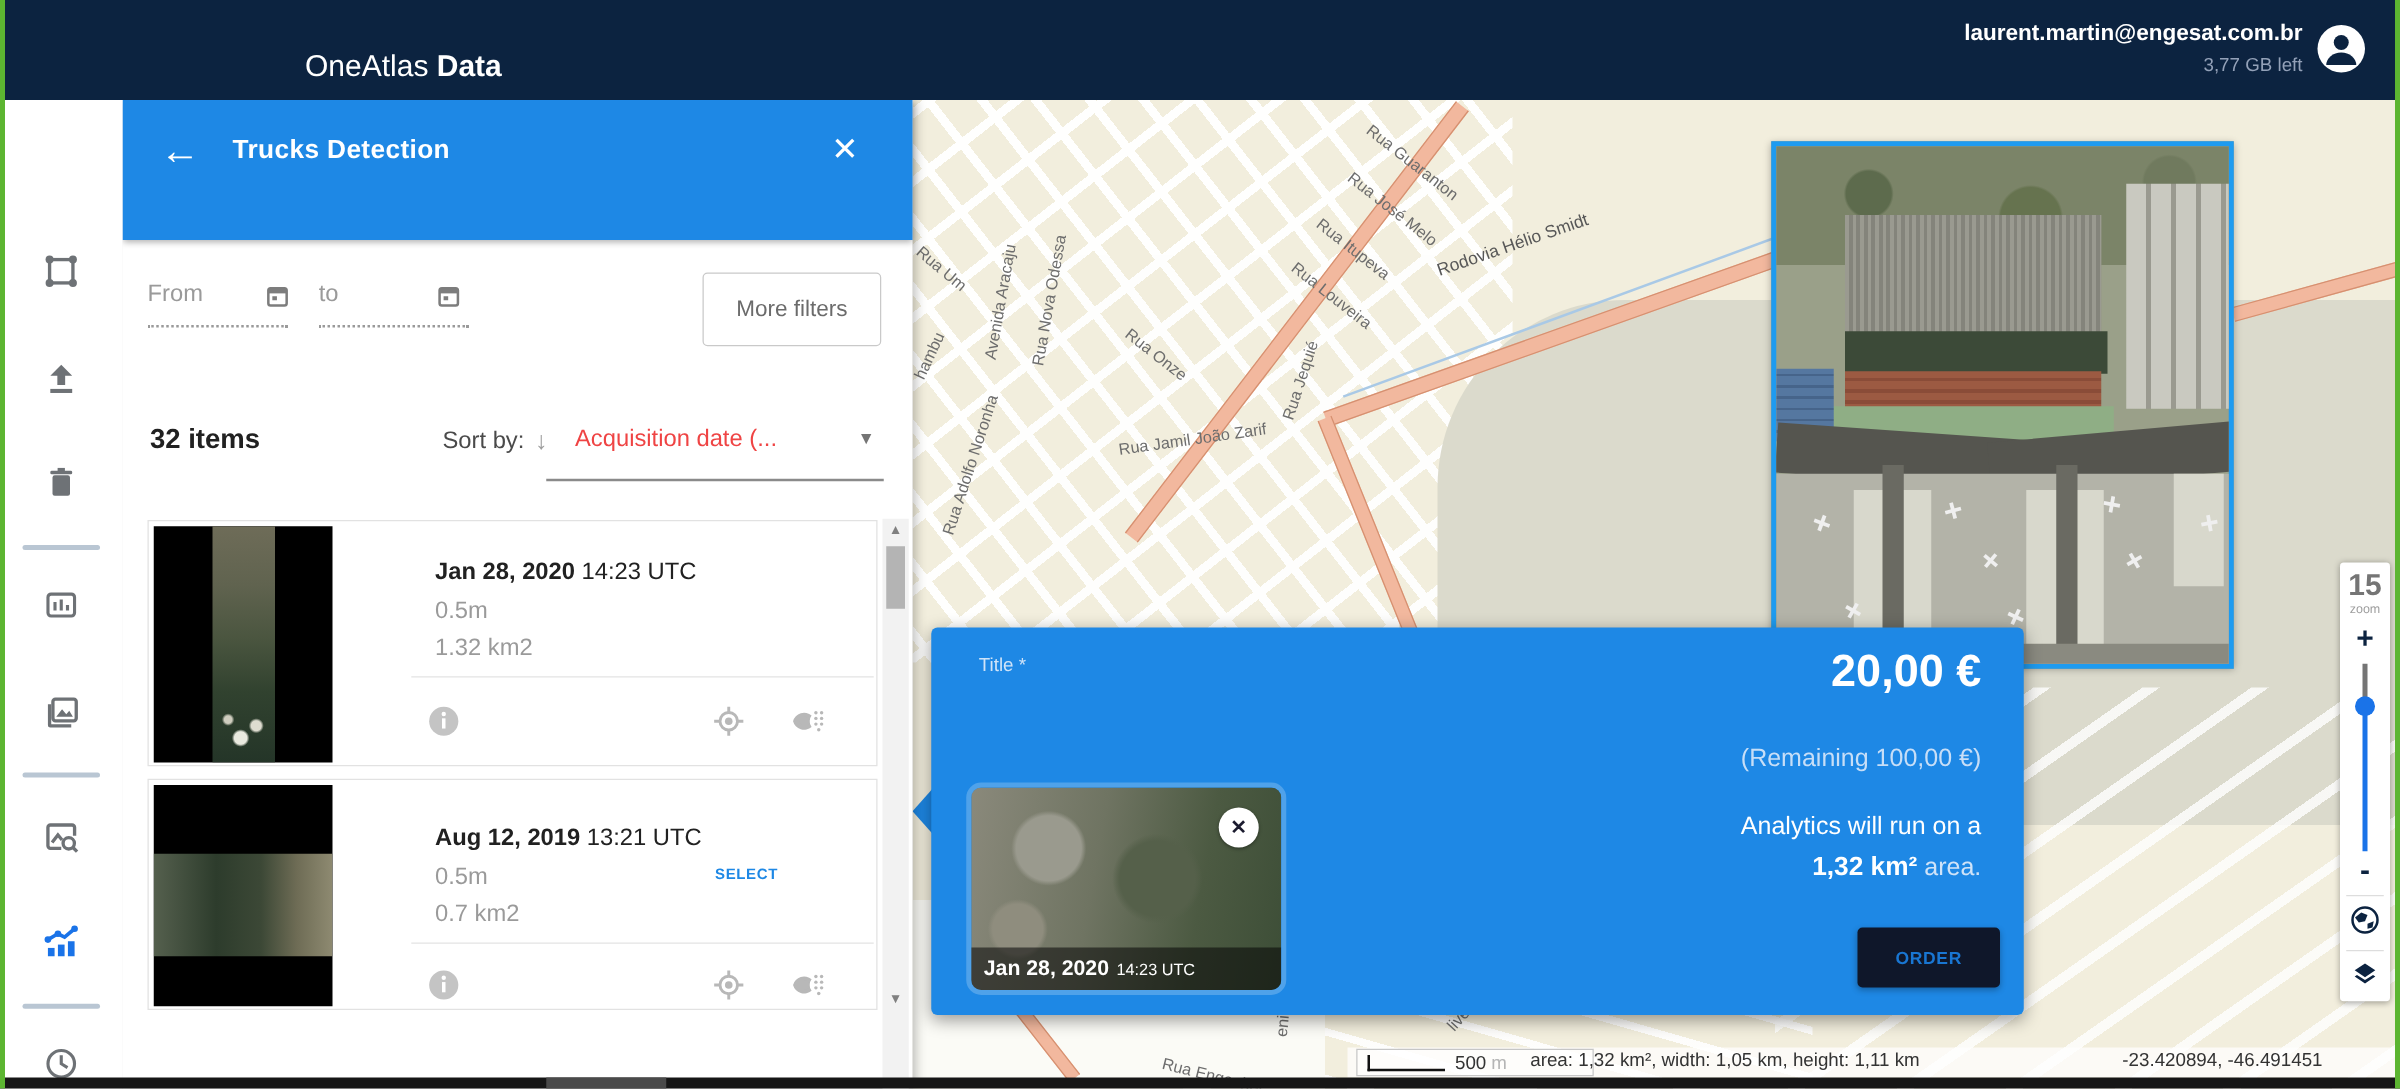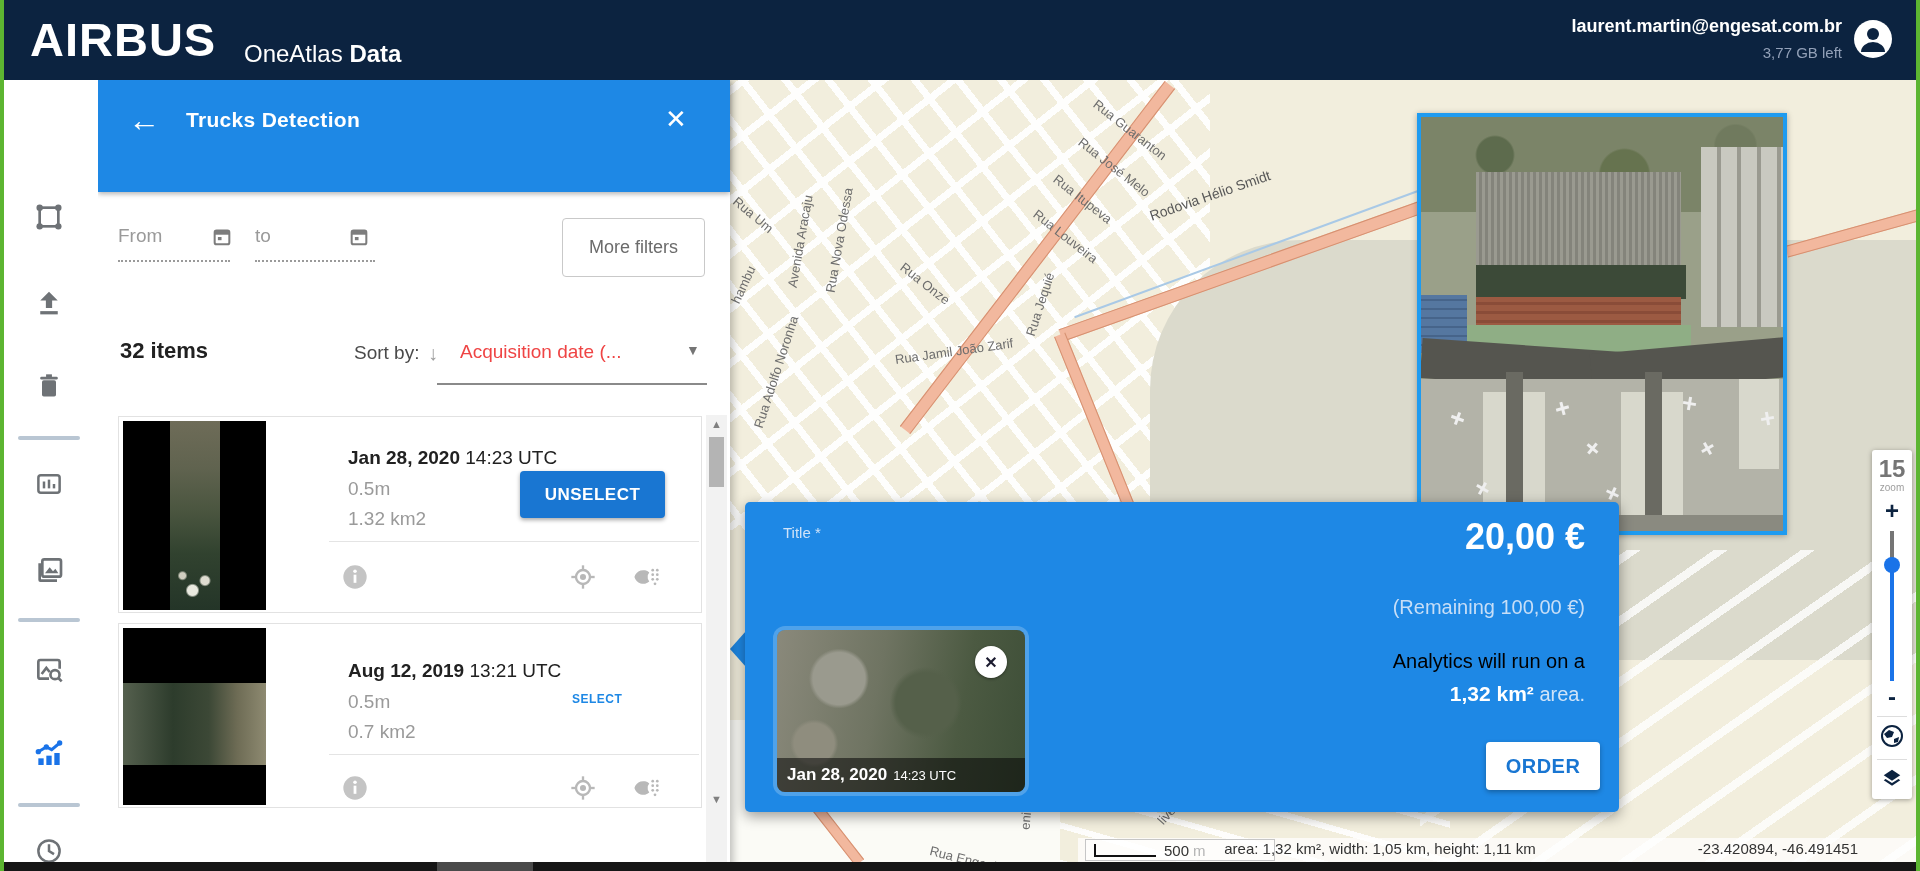--- a/index.html
+++ b/index.html
@@ -75,29 +75,29 @@
   .plane::after{content:"";position:absolute;left:5px;top:-5px;width:3px;height:13px;background:#efefef;}
 
   
   .dialog{left:15px;top:422px;width:874px;height:310px;background:#1e88e5;border-radius:5px;box-shadow:0 4px 14px rgba(0,0,0,.4);z-index:20;}
   .dtail{left:0px;top:551px;width:0;height:0;border-top:18px solid transparent;border-bottom:18px solid transparent;border-right:16px solid #1e88e5;z-index:20;}
   .dlabel{left:38px;top:22px;font-size:15px;color:#cfe3f8;}
   .dinput{left:38px;top:44px;width:476px;height:44px;background:transparent;border:none;border-bottom:2px solid rgba(255,255,255,.95);
     color:#fff;font-size:21px;outline:none;padding:0;}
   .dprice{right:34px;top:14px;font-size:36px;font-weight:700;color:#fff;text-align:right;}
   .dremain{right:34px;top:94px;font-size:20px;color:#c7def7;text-align:right;}
-  .dana1{right:34px;top:148px;font-size:20px;color:#000000;text-align:right;}
+  .dana1{right:34px;top:148px;font-size:20px;color:#ffffff;text-align:right;}
   .dana2{right:34px;top:180px;font-size:20px;color:#cfe3f8;text-align:center;}
   .dana2 b{color:#fff;font-weight:700;font-size:21px;}
   .dthumb{left:32px;top:128px;width:248px;height:162px;border-radius:8px;overflow:hidden;box-shadow:0 0 0 4px rgba(255,255,255,.22);}
   .dthumbcap{left:0;bottom:0;width:100%;height:34px;background:rgba(5,5,5,.55);color:#fff;display:flex;align-items:center;padding-left:10px;}
   .dthumbx{left:198px;top:16px;width:32px;height:32px;border-radius:50%;background:#fff;color:#1b1b2f;font-size:16px;font-weight:700;
     display:flex;align-items:center;justify-content:center;cursor:pointer;box-shadow:0 1px 3px rgba(0,0,0,.4);}
-  .orderbtn{left:741px;top:240px;width:114px;height:48px;background:#ffffff;border:none;border-radius:4px;color:#1976d2;
-    font-size:20px;font-weight:700;letter-spacing:.5px;cursor:pointer;box-shadow:0 2px 5px rgba(0,0,0,.3);}
+  .orderbtn{left:741px;top:240px;width:114px;height:48px;background:#0f172a;border:none;border-radius:4px;color:#1976d2;
+    font-size:14px;font-weight:700;letter-spacing:.5px;cursor:pointer;box-shadow:0 2px 5px rgba(0,0,0,.3);}
 
   
   .ctrl{left:1142px;top:370px;width:40px;background:#fff;border-radius:3px;box-shadow:0 1px 5px rgba(0,0,0,.35);
     display:flex;flex-direction:column;align-items:center;z-index:15;padding:6px 0;}
   .zlevel{font-size:24px;color:#757575;font-weight:700;line-height:26px;}
   .zcap{font-size:10px;color:#9e9e9e;margin-bottom:6px;}
   .zbtn{font-size:24px;color:#0c2340;font-weight:700;cursor:pointer;line-height:24px;}
   .slider{position:relative;width:16px;height:150px;margin:8px 0 4px 0;}
   .slider .t1{position:absolute;left:6px;top:0;width:4px;height:30px;background:#757575;}
   .slider .t2{position:absolute;left:6px;top:40px;width:4px;height:110px;background:#1a73e8;}
@@ -117,21 +117,20 @@
   .botseg{left:437px;top:0;width:96px;height:9px;background:#4a4a4a;}
   .edgeL{left:0;top:0;width:4px;height:871px;background:#5cb531;z-index:70;}
   .edgeR{left:1916px;top:0;width:4px;height:871px;background:#5cb531;z-index:70;}
 </style>
 </head>
 <body>
 
 <div class="screen">
 
   <div class="abs topbar">
-    <div class="abs brand">AIRBUS</div>
     <div class="abs product">
       <span>OneAtlas </span><b>Data</b>
     </div>
     <div class="abs useremail">laurent.martin@engesat.com.br</div>
     <div class="abs storage">3,77 GB left</div>
     <div class="abs avatar">
       <svg width="38" height="38" viewBox="0 0 38 38">
         <circle cx="19" cy="14" r="6" fill="#0c2340"></circle>
         <path d="M7 32 a12 10 0 0 1 24 0 z" fill="#0c2340"></path>
       </svg>
@@ -247,21 +246,20 @@
         <div class="abs" style="left:47px;top:140px;width:50px;height:49px;
           background:radial-gradient(circle at 45% 60%, #e9e9df 0 5px, rgba(233,233,223,0) 7px),
                      radial-gradient(circle at 70% 40%, #dedcd0 0 4px, rgba(222,220,208,0) 6px),
                      radial-gradient(circle at 25% 30%, #cfcdbf 0 3px, rgba(207,205,191,0) 5px);"></div>
       </div>
       <div class="abs cdate" style="top:30px">
         <b>Jan 28, 2020</b> <span>14:23 UTC</span>
       </div>
       <div class="abs cmeta" style="top:61px">0.5m</div>
       <div class="abs cmeta" style="top:91px">1.32 km2</div>
-      <button class="abs unselect" style="left:401px;top:54px;width:145px;height:47px">UNSELECT</button>
       <div class="abs carddiv" style="top:124px"></div>
       <div class="abs" style="left:222px;top:146px">
         <svg width="28" height="28" viewBox="0 0 24 24">
             <circle cx="12" cy="12" r="10" fill="#c4c4c4"></circle>
           <rect x="10.8" y="10" width="2.4" height="7" fill="#fff"></rect>
             <circle cx="12" cy="7" r="1.5" fill="#fff"></circle>
           </svg>
       </div>
       <div class="abs" style="left:450px;top:146px">
         <svg width="28" height="28" viewBox="0 0 24 24" fill="none" stroke="#b8b8b8" stroke-width="2">

